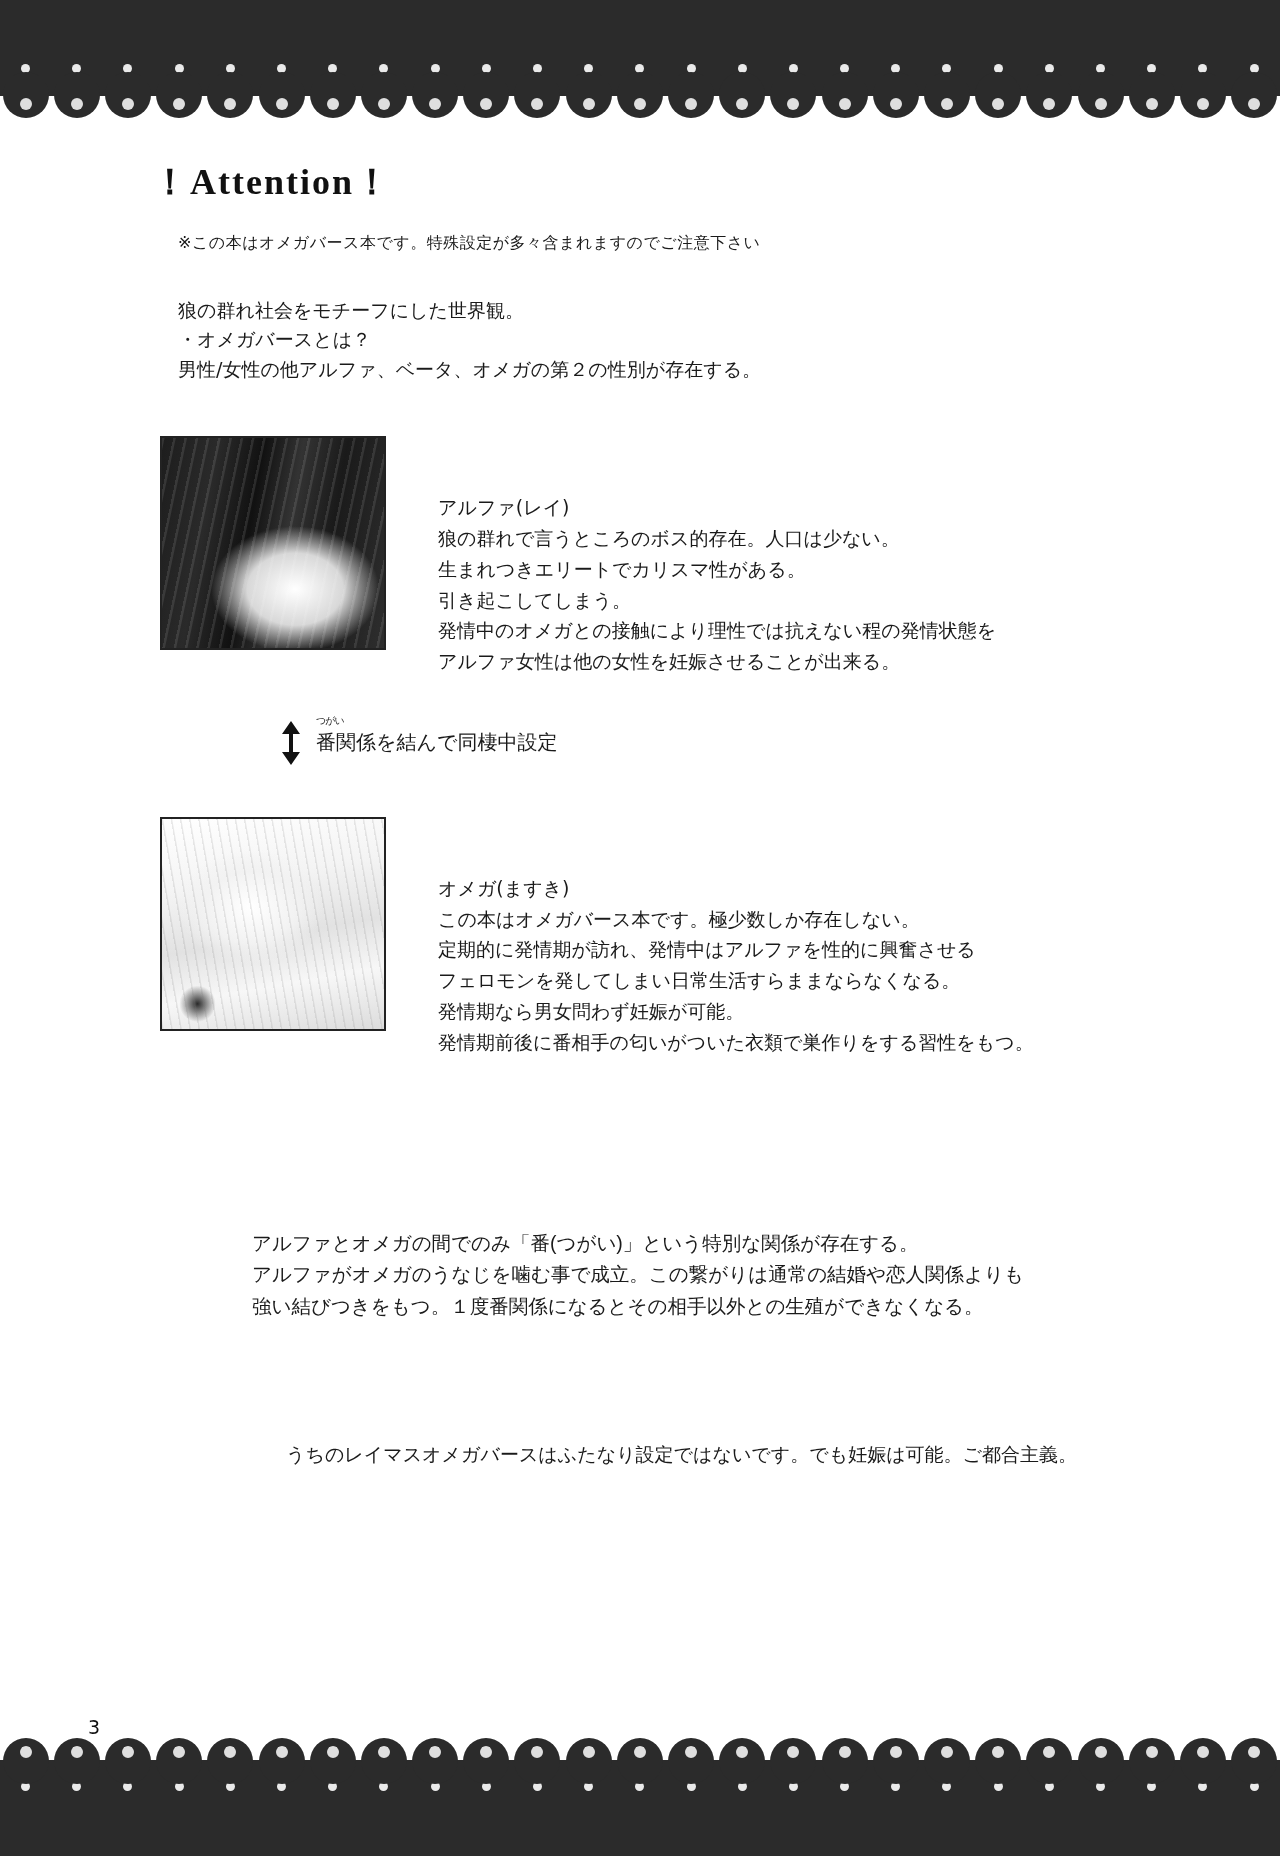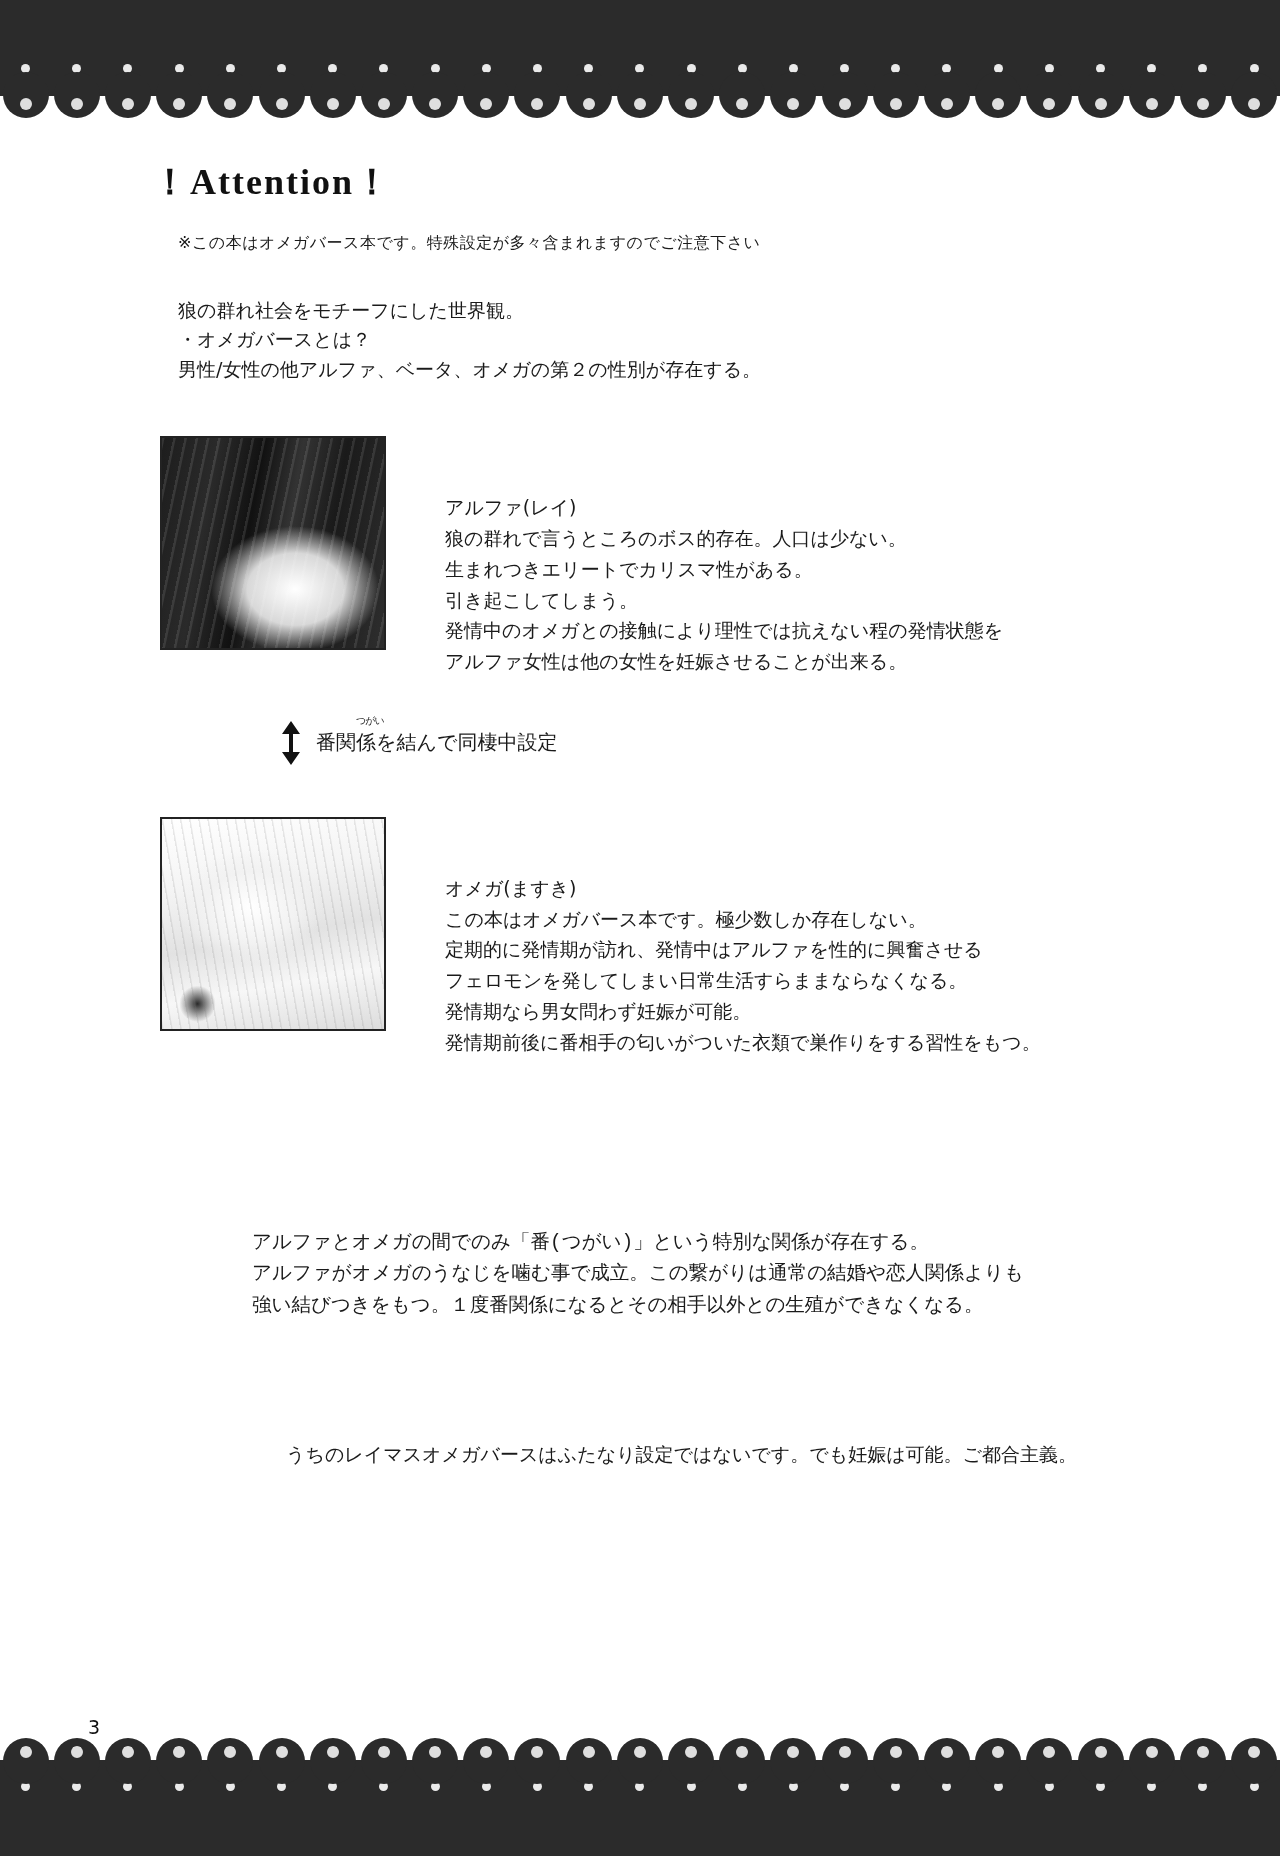--- a/index.html
+++ b/index.html
@@ -132,21 +132,20 @@
     line-height: 1.55;
     font-family: "DejaVu Sans", sans-serif;
   }
 
   .block {
     position: relative;
     margin-top: 52px;
     padding-left: 160px;
     display: flex;
     align-items: flex-start;
-    gap: 7px;
   }
 
   .thumb {
     width: 222px;
     height: 210px;
     border: 2px solid #222;
     flex: none;
     position: relative;
     overflow: hidden;
   }
@@ -207,28 +206,27 @@
     white-space: nowrap;
   }
   .ruby-text {
     position: absolute;
     top: -15px;
     left: 0;
     width: 24px;
     text-align: left;
     font-size: 10px;
     letter-spacing: -1px;
-    margin-left: 40px;
   }
 
   .para {
     margin: 0 0 0 252px;
     font-size: 19.5px;
     line-height: 1.62;
-    font-family: Liberation Mono, monospace;
+    font-family: Liberation Sans, sans-serif;
   }
   .para.first { margin-top: 170px; }
 
   .footnote {
     margin: 120px 0 0 286px;
     font-size: 19px;
     font-family: "DejaVu Sans", sans-serif;
   }
 
   .page-number {

